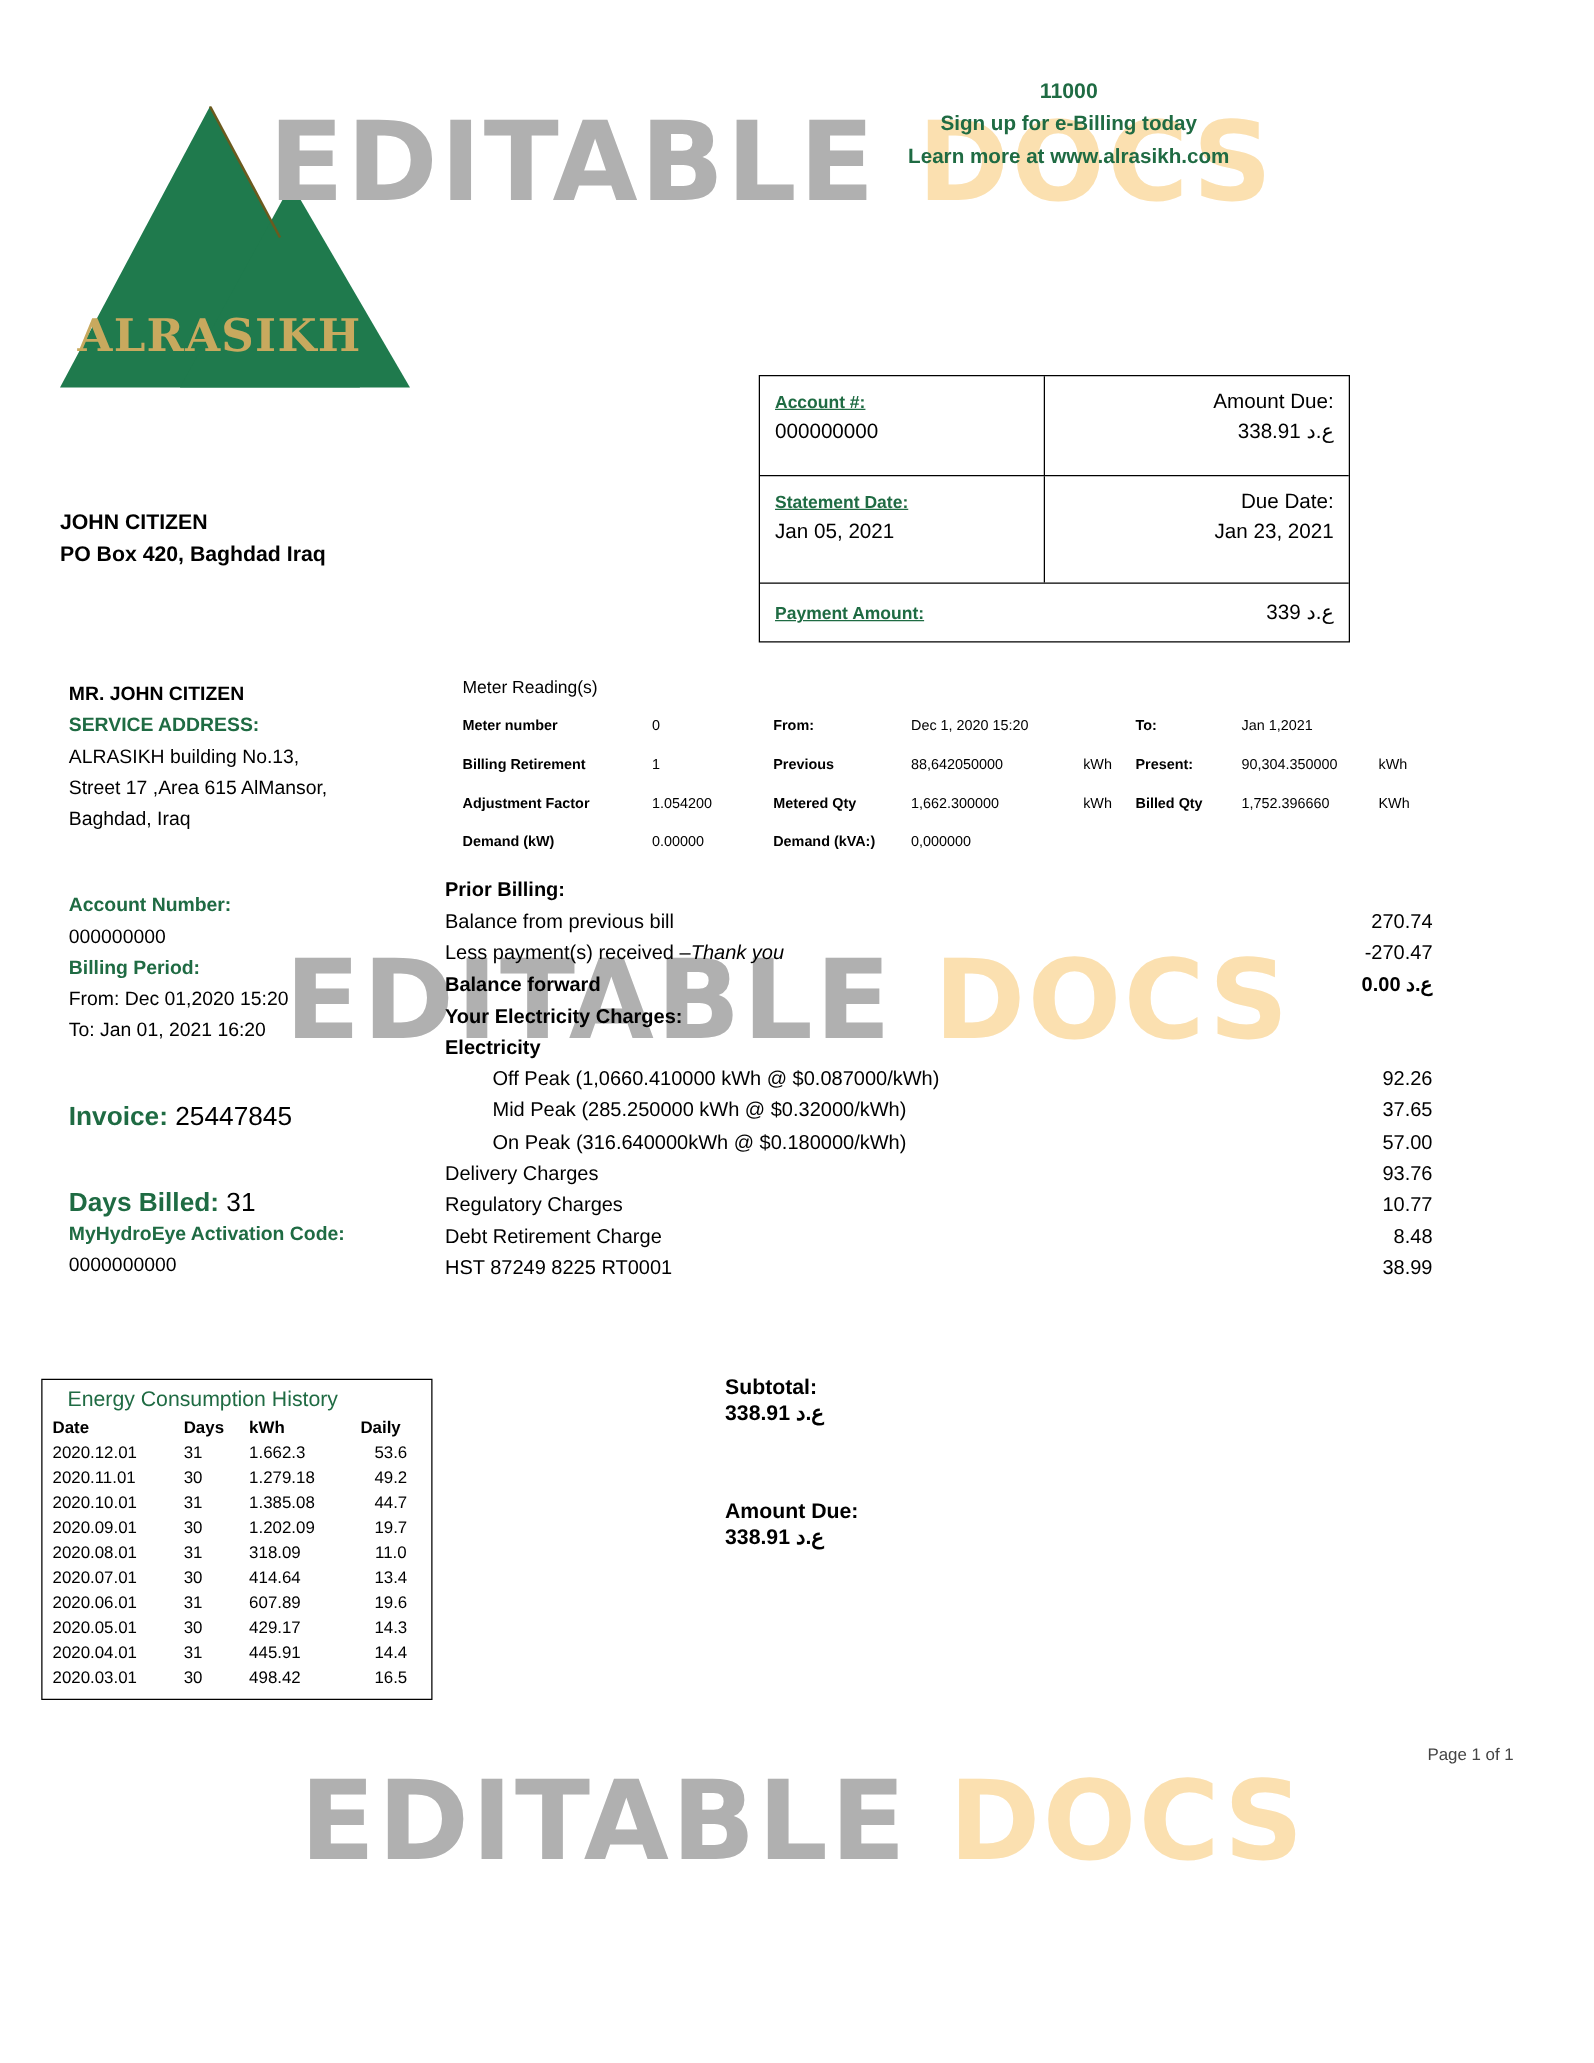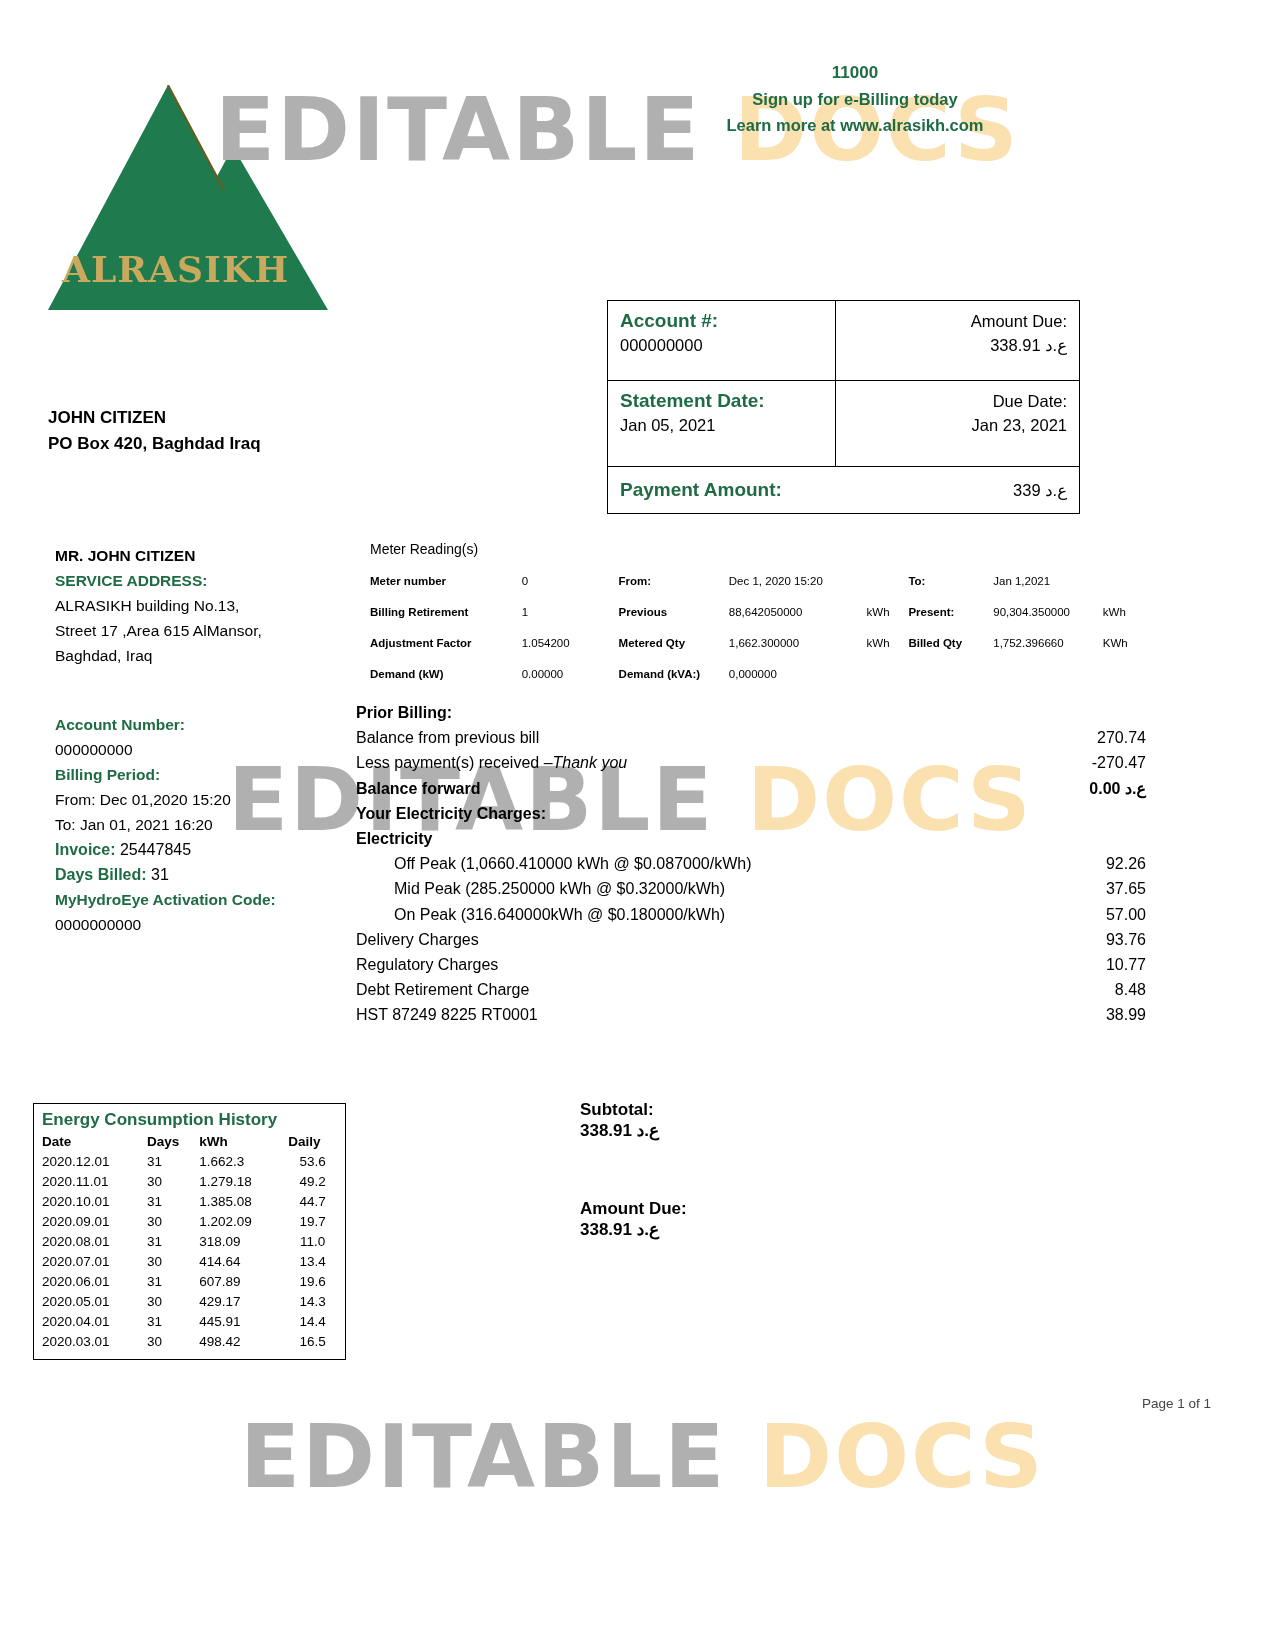--- a/index.html
+++ b/index.html
@@ -68,36 +68,36 @@
   .acctbox {
     position: absolute; left: 607px; top: 300px;
     width: 473px; border: 1.5px solid #000;
     z-index: 4; background: rgba(255,255,255,0.0);
   }
   .acctrow { display: flex; border-bottom: 1.5px solid #000; }
   .acctrow:last-child { border-bottom: none; }
   .acctcell { padding: 8px 12px 10px 12px; }
   .acell-l { width: 228px; border-right: 1.5px solid #000; }
   .acell-r { width: 243px; text-align: right; }
-  .acct-lab { color: #1f6b43; font-weight: 700; font-size: 19px; line-height: 24px; }
+  .acct-lab { color: #1f6b43; font-weight: 700; font-size: 14px; line-height: 24px; text-decoration: underline; }
   .acct-lab-k { color: #000; font-weight: 400; font-size: 16.5px; line-height: 24px; }
   .acct-val { font-size: 16.5px; line-height: 24px; }
   .r1 { height: 80px; }
   .r2 { height: 86px; }
   .r3 { height: 46px; display:flex; align-items:center; }
   .r3 .acell-l { border-right: none; width: 228px; padding-top:0; padding-bottom:0;}
   .r3 .acell-r { padding-top:0; padding-bottom:0;}
 
   
   .leftinfo { position: absolute; left: 55px; top: 543px; width: 300px; z-index: 6;}
   .li-name { font-weight: 700; font-size: 15.5px; line-height: 25px; }
   .li-head { color: #1f6b43; font-weight: 700; font-size: 15.5px; line-height: 25px; }
   .li-txt  { font-size: 15.5px; line-height: 25px; }
   .li-gap  { height: 22px; }
-  .li-inline { font-size: 16px; line-height: 25px; }
+  .li-inline { font-size: 21px; line-height: 25px; margin-top: 44px; }
   .li-inline b { color: #1f6b43; font-weight: 700; }
 
   
   .meter-title {
     position: absolute; left: 370px; top: 541px;
     font-size: 14px; z-index: 6;
   }
   .metertbl {
     position: absolute; left: 370px; top: 570px; width: 775px;
     border-collapse: collapse; font-size: 11.5px; z-index: 6;
@@ -123,21 +123,21 @@
   .tot-line { display: flex; justify-content: space-between; font-weight: 700; font-size: 17px; flex-direction: column; }
   .tot-gap { height: 58px; }
 
   
   .energy {
     position: absolute; left: 33px; top: 1103px;
     width: 313px; border: 1.5px solid #000; padding: 6px 8px 8px 8px;
     z-index: 6; background:#fff;
   }
   .energy h3 {
-    color: #1f6b43; font-size: 17px; font-weight: 700; margin-bottom: 2px;
+    color: #1f6b43; font-size: 17px; font-weight: 400; margin-bottom: 2px; margin-left: 12px;
   }
   .energy table { width: 100%; border-collapse: collapse; font-size: 13.5px; }
   .energy th { text-align: left; font-weight: 700; padding: 2px 0; }
   .energy td { padding: 2.5px 0; }
   .e-c1 { width: 108px; } .e-c2 { width: 54px; }
   .e-c3 { width: 92px; } .e-c4 { width: 50px; text-align:center;}
 
   
   .pagenum {
     position: absolute; right: 64px; top: 1396px;

